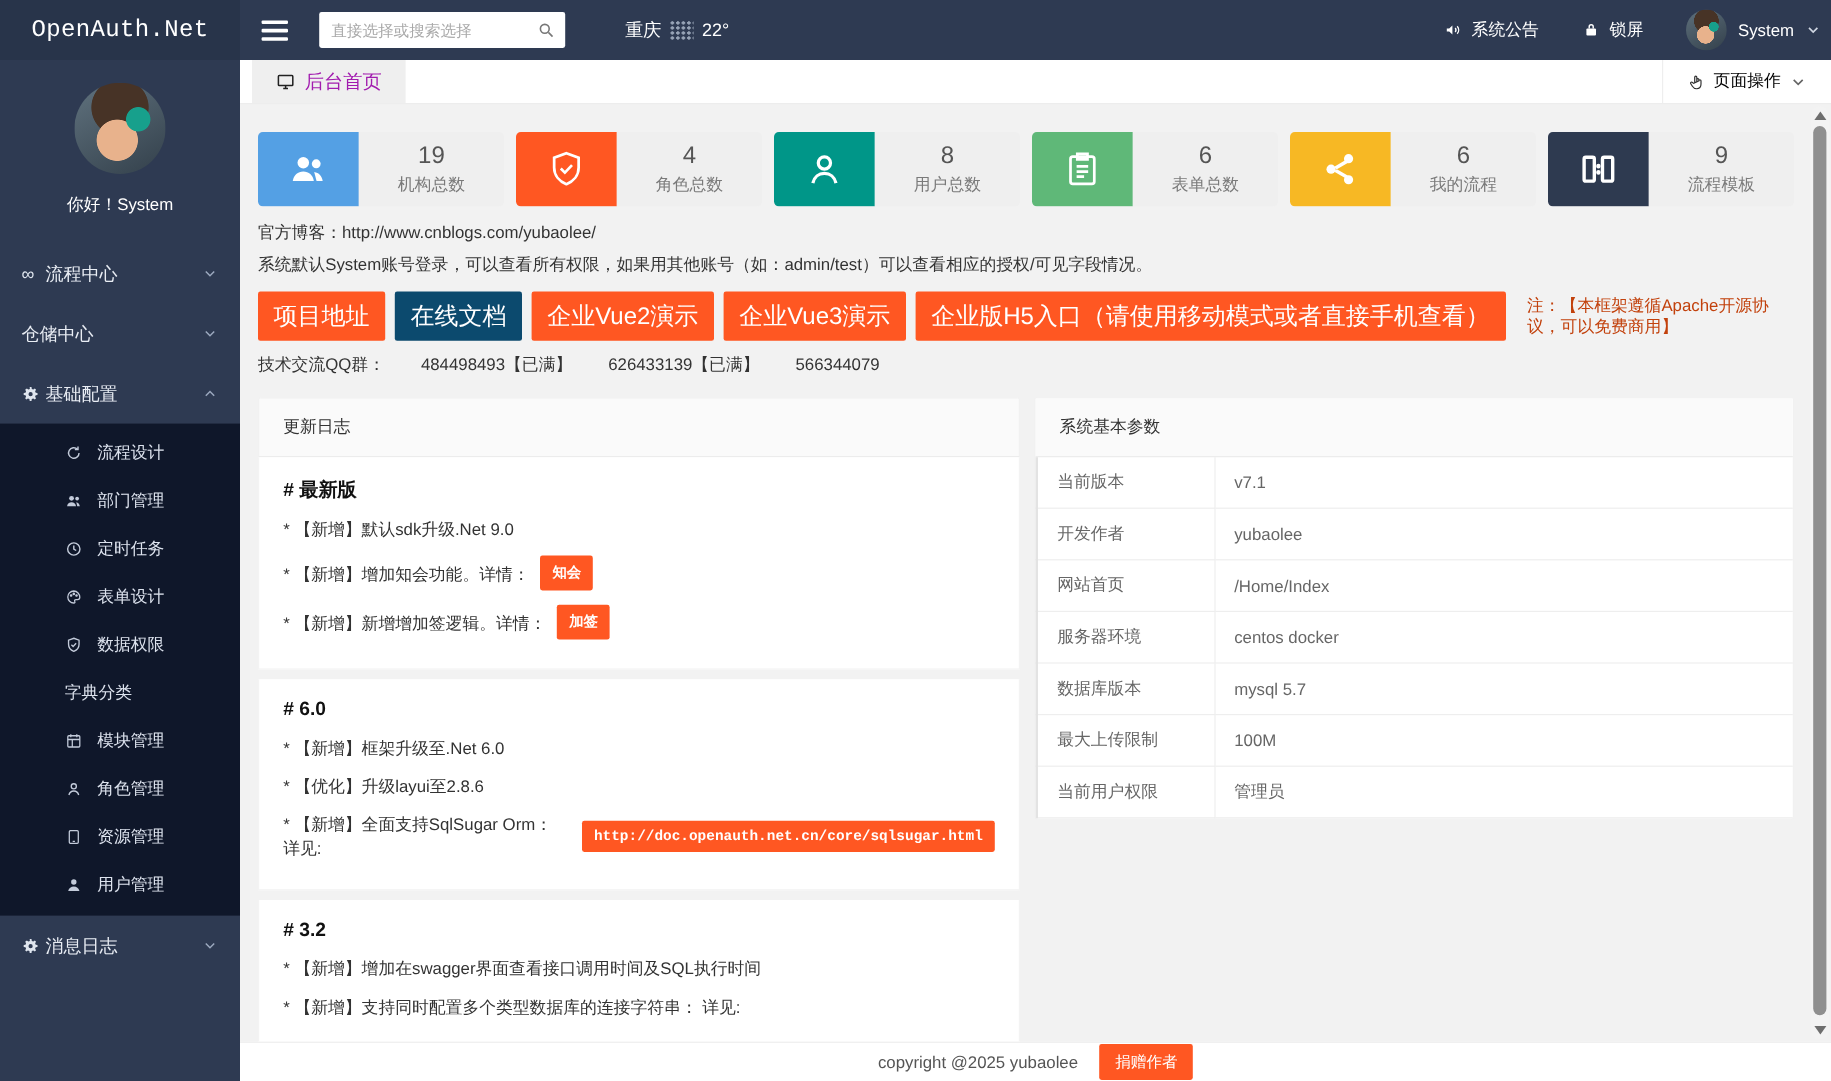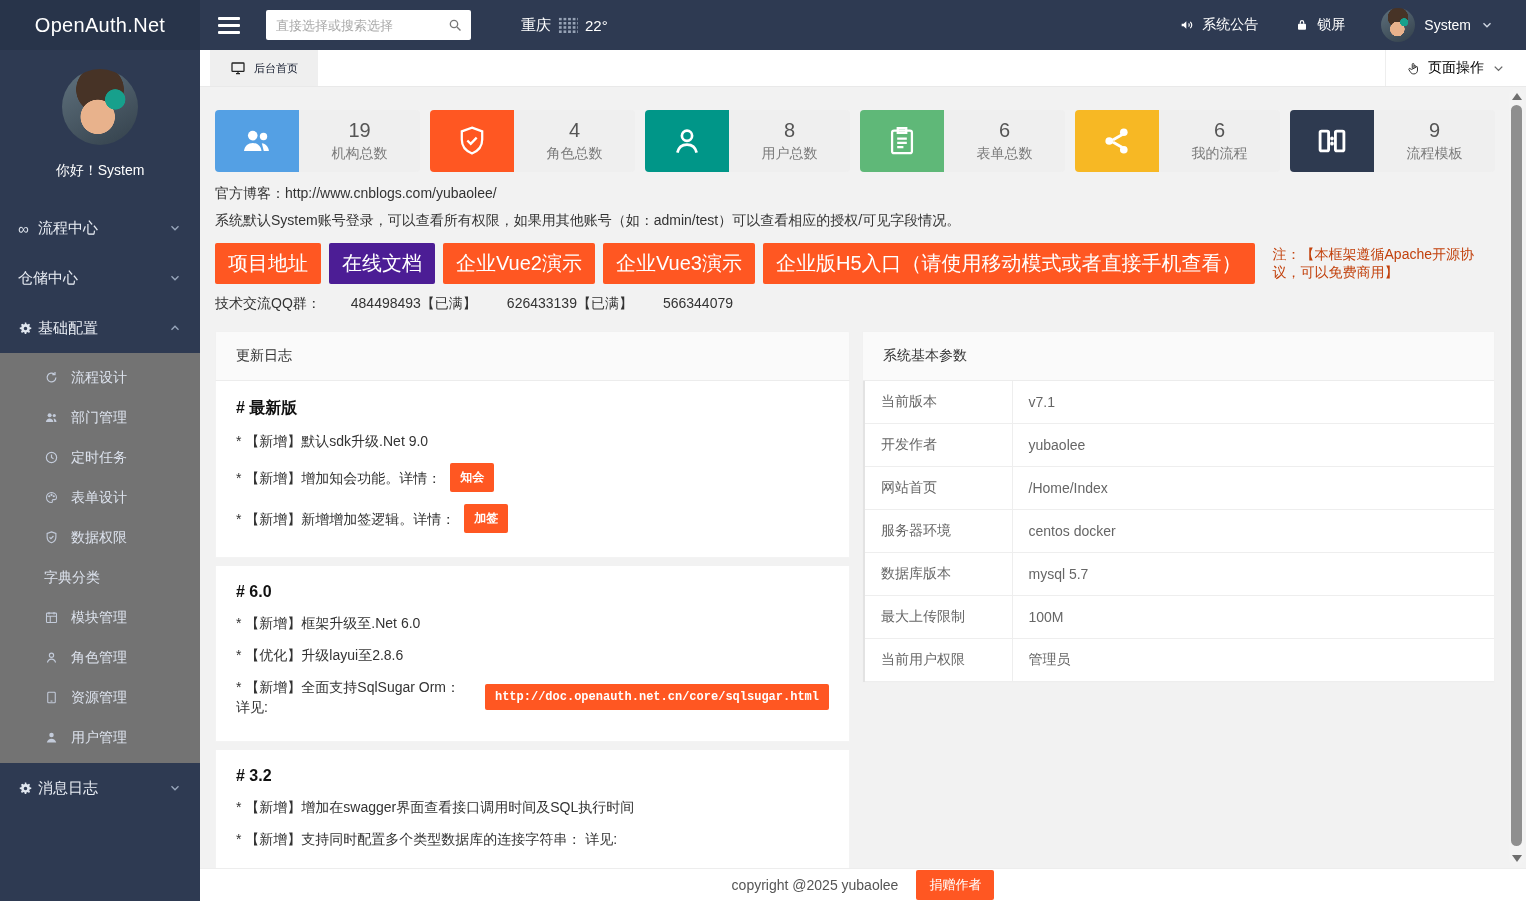--- a/index.html
+++ b/index.html
@@ -2,30 +2,30 @@
 <html><head>
 <meta charset="utf-8">
 <style>
   * { box-sizing: border-box; margin: 0; padding: 0; }
   html,body { width:1526px; height:901px; overflow:hidden; }
   body { font-family:"Liberation Sans","DejaVu Sans",sans-serif; background:#f2f2f2; color:#333; }
   svg { display:block; }
 
   
   .header { position:absolute; top:0; left:0; right:0; height:50px; background:#2e3a52; display:flex; align-items:center; color:#fff; z-index:20; }
-  .logo { width:200px; height:50px; background:#28344a; display:flex; align-items:center; justify-content:center; font-size:20px; letter-spacing:.3px; }
+  .logo { width:200px; height:50px; background:#28344a; display:flex; align-items:center; justify-content:center; font-size:20px; letter-spacing:.3px;font-family:Liberation Mono, monospace; }
   .hamburger { margin-left:18px; width:22px; cursor:pointer; }
   .hamburger span { display:block; height:3px; background:#fff; border-radius:1px; margin:4px 0; }
   .search-box { position:relative; margin-left:26px; }
   .search-box input { width:205px; height:30px; border:none; border-radius:2px; padding:0 32px 0 10px; font-size:13px; color:#333; outline:none; font-family:inherit; }
   .search-box input::placeholder { color:#a9a9a9; }
   .search-ic { position:absolute; right:8px; top:7px; width:16px; height:16px; color:#777; cursor:pointer; }
   .weather { display:flex; align-items:center; gap:7px; margin-left:50px; font-size:15px; }
   .dots-ic { width:20px; height:17px; background-image:radial-gradient(circle,#97a3b6 1.3px,transparent 1.4px); background-size:4.6px 4.2px; }
-  .header-right { margin-left:auto; display:flex; align-items:center; gap:36px; padding-right:32px; font-size:14px; }
+  .header-right { margin-left:auto; display:flex; align-items:center; gap:36px; padding-right:8px; font-size:14px; }
   .h-item { display:flex; align-items:center; gap:7px; cursor:pointer; }
   .h-item svg { width:16px; height:16px; }
   .user-dd { display:flex; align-items:center; gap:9px; cursor:pointer; }
   .avatar-sm { width:34px; height:34px; border-radius:50%;
     background: radial-gradient(circle at 68% 42%, #17a08c 0 13%, transparent 14%),
                 radial-gradient(circle at 48% 62%, #e8b28c 0 26%, transparent 27%),
                 radial-gradient(circle at 50% 28%, #473326 0 34%, transparent 35%),
                 linear-gradient(150deg,#5e707c,#33404b); }
   .chev { width:14px; height:14px; color:#cfd6e2; }
 
@@ -36,29 +36,29 @@
     background: radial-gradient(circle at 70% 40%, #17a08c 0 14%, transparent 15%),
                 radial-gradient(circle at 47% 63%, #e8b28c 0 27%, transparent 28%),
                 radial-gradient(circle at 50% 27%, #473326 0 35%, transparent 36%),
                 linear-gradient(150deg,#60727e,#33404b); }
   .greeting { margin-top:17px; font-size:14px; color:#fff; }
   .menu { margin-top:23px; }
   .menu-item { height:50px; display:flex; align-items:center; padding:0 18px; font-size:15px; cursor:pointer; }
   .mi-icon { width:20px; display:inline-flex; color:#dfe5ee; font-style:normal; }
   .mi-icon svg { width:15px; height:15px; }
   .menu-item .chev { margin-left:auto; color:#9aa7bd; }
-  .submenu { background:#737373; padding:5px 4px; }
+  .submenu { background:#0f172a; padding:5px 14px; }
   .submenu-item { height:40px; display:flex; align-items:center; padding-left:40px; font-size:14px; color:#dde3ee; gap:11px; cursor:pointer; }
   .sm-icon { width:16px; height:16px; display:inline-flex; color:#c3cbda; }
   .sm-icon svg { width:15px; height:15px; }
 
   
   .main { position:absolute; left:200px; top:50px; right:0; bottom:0; display:flex; flex-direction:column; background:#f2f2f2; }
   .tabbar { height:37px; background:#fff; border-bottom:1px solid #e9e9e9; display:flex; align-items:stretch; flex:none; }
-  .tab { display:flex; align-items:center; gap:8px; padding:2px 20px; background:#efefef; font-size:11px; color:#0f172a; margin-left:10px; cursor:pointer; }
+  .tab { display:flex; align-items:center; gap:8px; padding:2px 20px; background:#efefef; font-size:16px; color:#a21caf; margin-left:10px; cursor:pointer; }
   .tab svg { width:16px; height:16px; color:#222; }
   .page-actions { margin-left:auto; display:flex; align-items:center; gap:7px; padding:0 20px; border-left:1px solid #eee; font-size:14px; color:#000000; cursor:pointer; }
   .page-actions svg { width:15px; height:15px; color:#333; }
   .page-actions .chev { color:#666; }
 
   .content { flex:1; overflow:hidden; position:relative; padding:23px 31px 0 15px; }
 
   .cards { display:grid; grid-template-columns:repeat(6,1fr); gap:10px; }
   .card { height:62px; display:flex; border-radius:4px; overflow:hidden; cursor:pointer; }
   .card-icon { width:84px; display:flex; align-items:center; justify-content:center; color:#fff; flex:none; }
@@ -66,21 +66,21 @@
   .c-blue{background:#54a0e4} .c-orange{background:#ff5722} .c-teal{background:#009688}
   .c-green{background:#5fb878} .c-amber{background:#f7b824} .c-dark{background:#2e3a50}
   .card-body { flex:1; background:#efefef; display:flex; flex-direction:column; align-items:center; justify-content:center; gap:3px; }
   .card-value { font-size:20px; color:#555; }
   .card-label { font-size:14px; color:#7a7a7a; }
 
   .intro { margin-top:13px; font-size:14px; color:#333; }
   .intro-line { margin:9px 0; }
   .btn-row { display:flex; align-items:center; gap:8px; margin:13px 0 11px; }
   .btn { color:#fff; font-size:20px; padding:7px 13px; border-radius:2px; cursor:pointer; white-space:nowrap; border:none; font-family:inherit; }
-  .btn-orange { background:#ff5722; } .btn-teal { background:#4c1d95; }
+  .btn-orange { background:#ff5722; } .btn-teal { background:#0c4a6e; }
   .license { color:#c2410c; margin-left:10px; font-size:14px; }
   .qq-line span.qq-num { margin-left:30px; }
   .qq-line span.qq-num:first-of-type { margin-left:4px; }
 
   .panels { display:flex; gap:12px; margin-top:18px; align-items:flex-start; }
   .panel-left { width:635px; flex:none; }
   .log-header { background:#fafafa; border:1px solid #f1f1f1; border-bottom:1px solid #ececec; padding:15px 20px; font-size:14px; color:#333; border-radius:2px 2px 0 0; }
   .log-section { background:#fff; margin-bottom:8px; padding:8px 20px 12px; border:1px solid #f3f3f3; border-top:none; }
   .log-section h3 { font-size:16px; color:#111; margin:9px 0 2px; font-weight:bold; }
   .log-item { display:flex; align-items:center; gap:9px; margin:12px 0; font-size:14px; color:#333; line-height:20px; }

